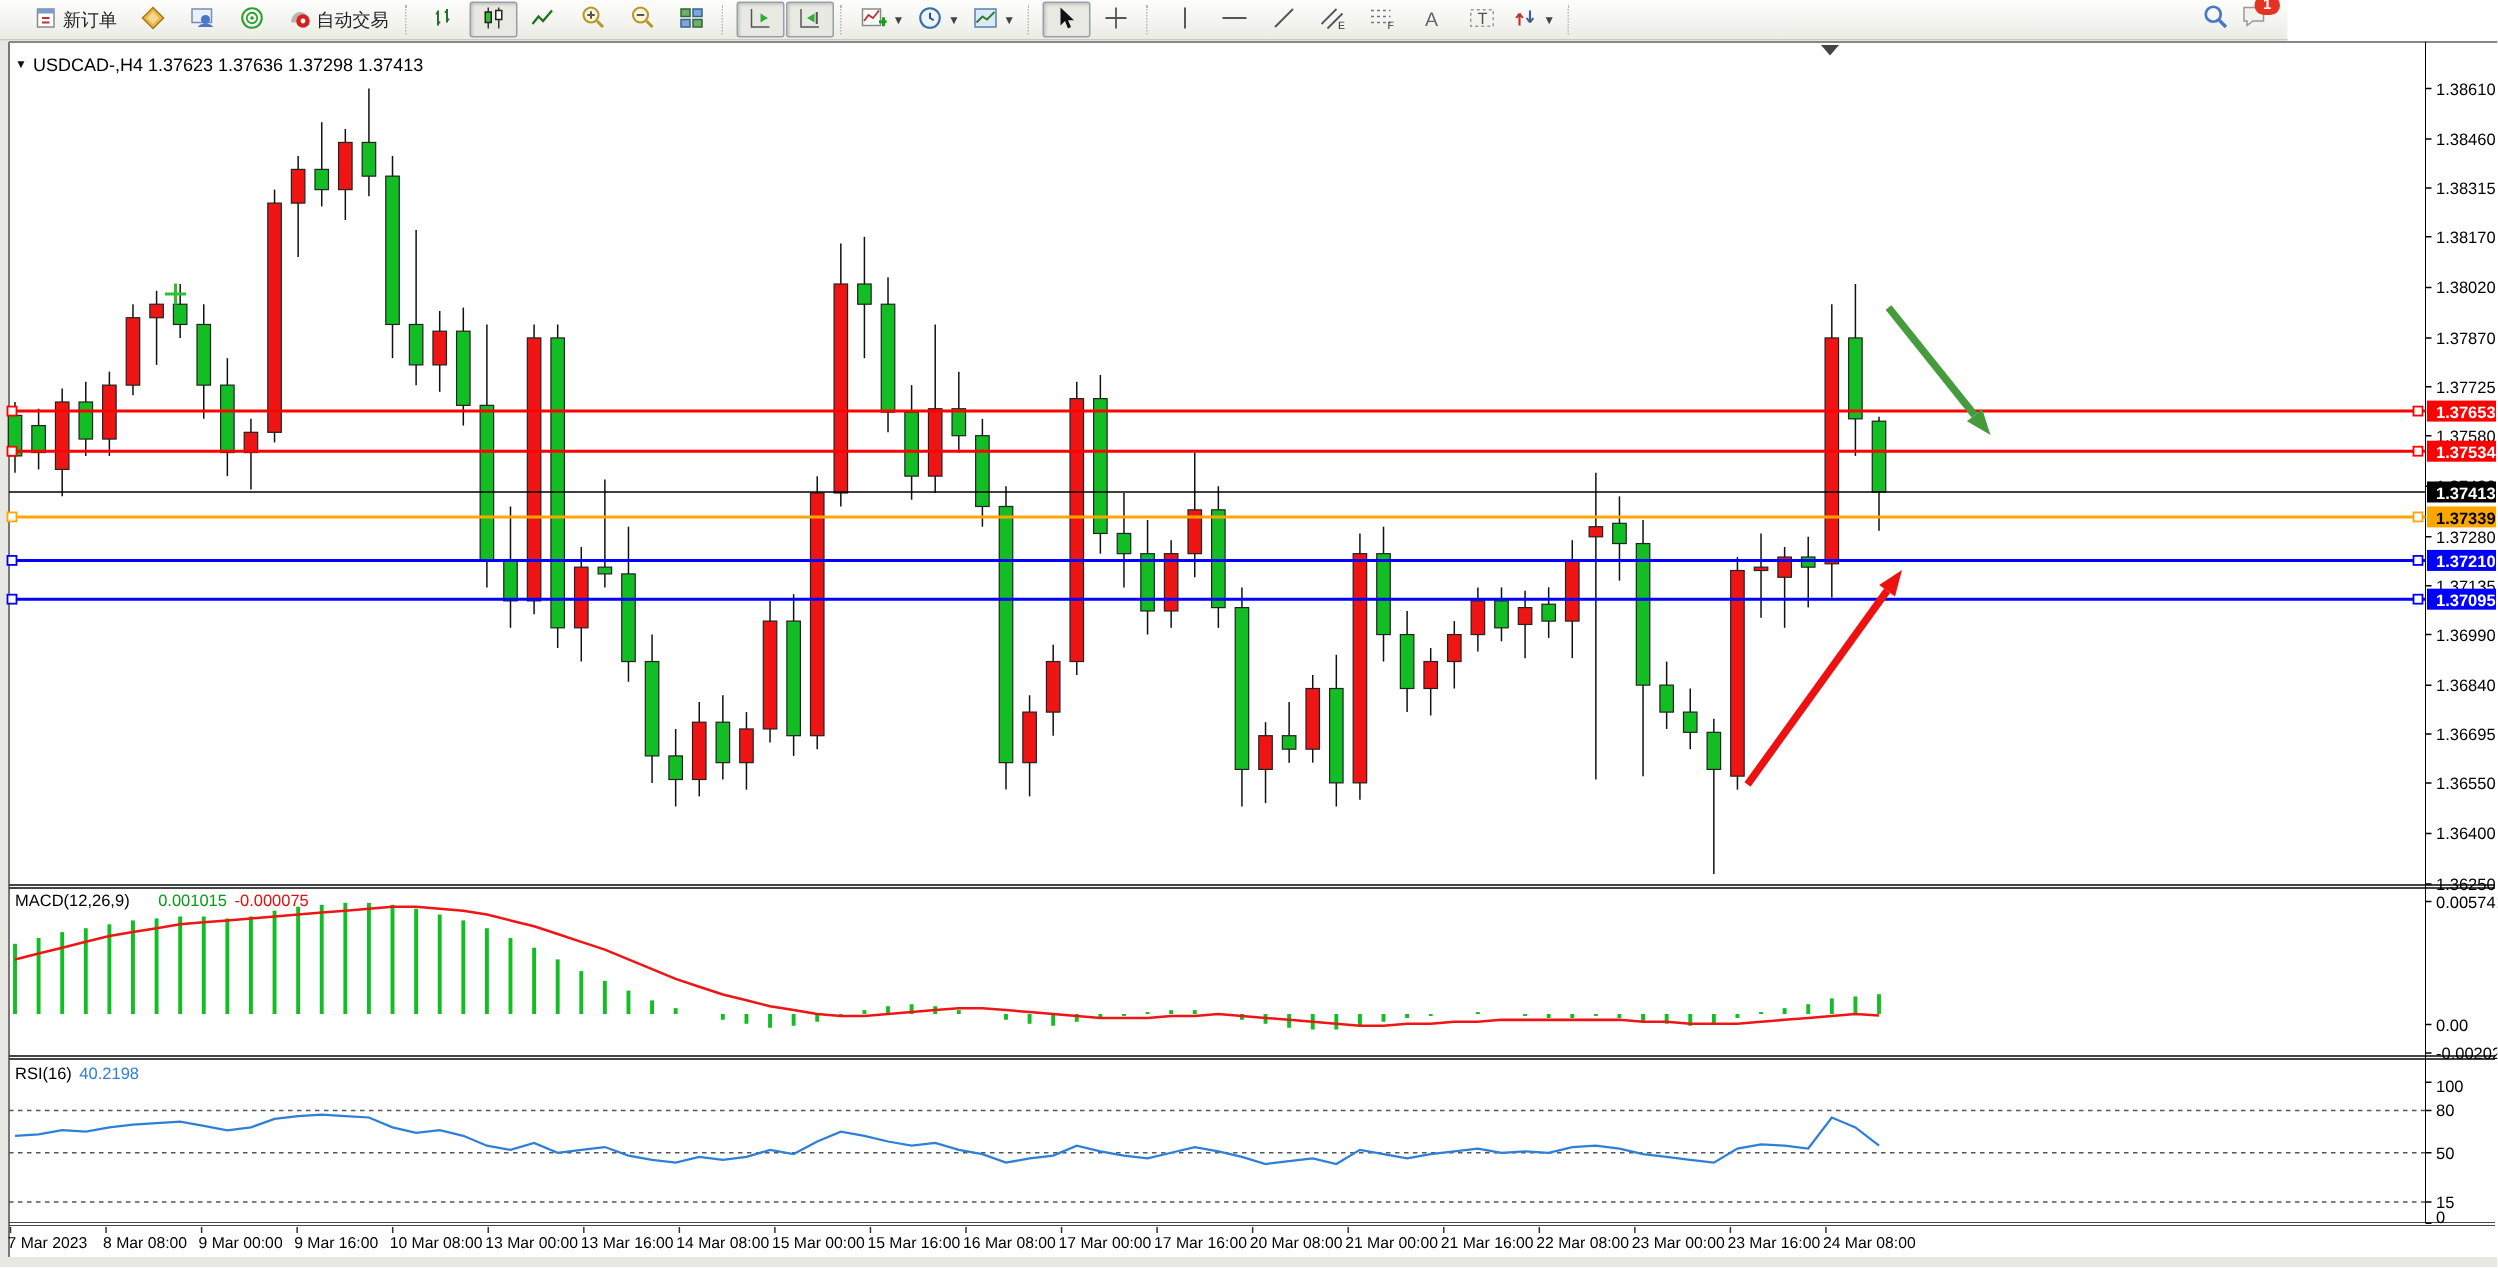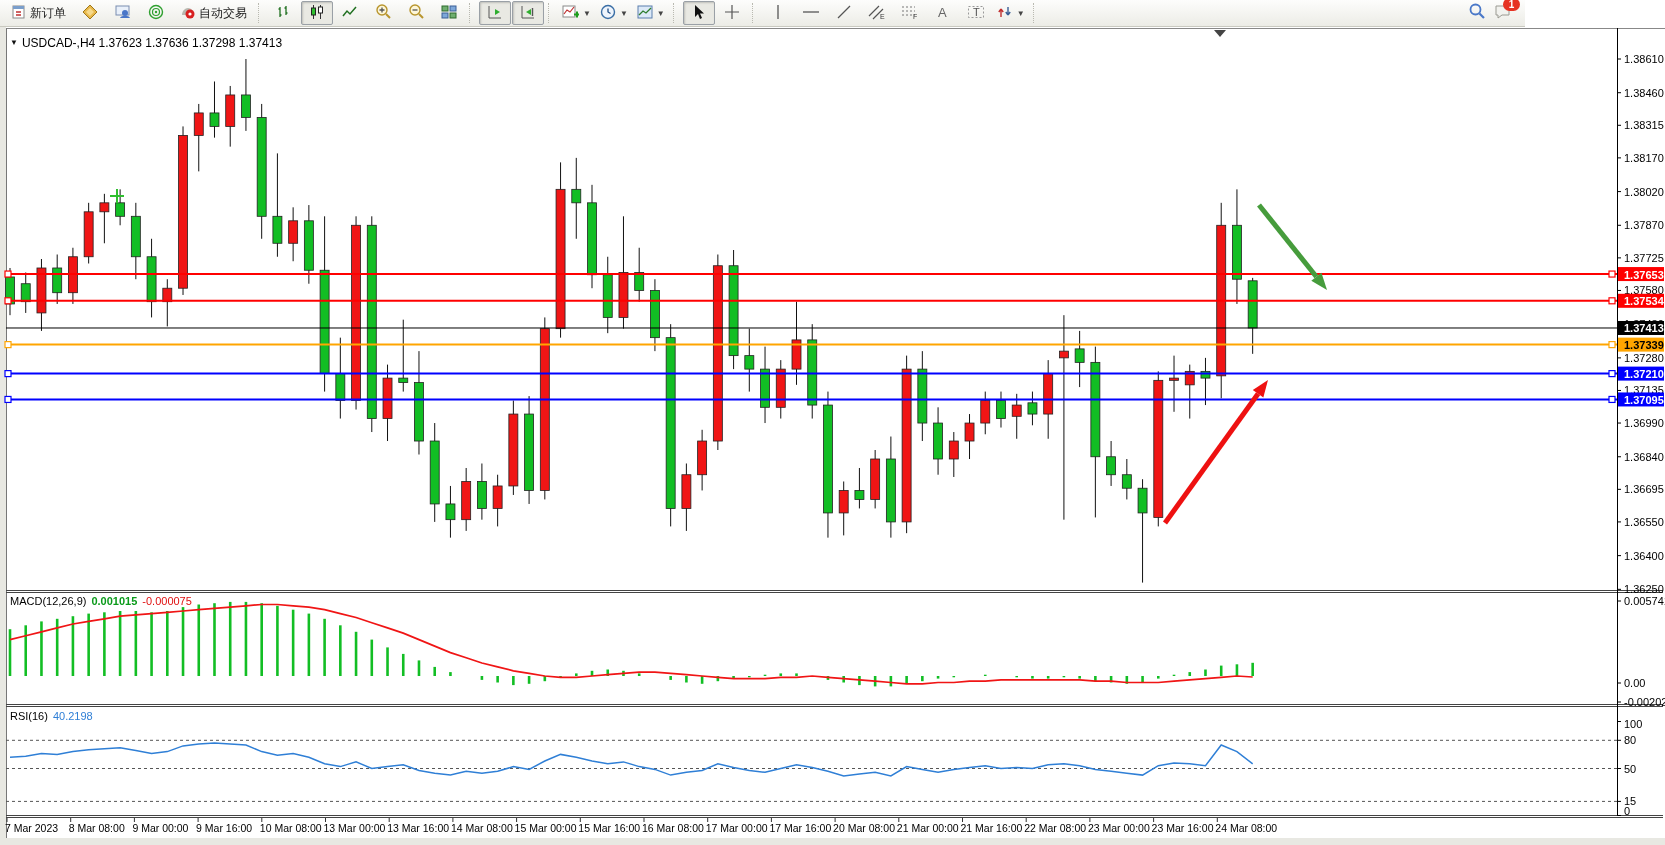--- a/index.html
+++ b/index.html
@@ -1,21 +1,21 @@
 <!DOCTYPE html>
 <html><head>
 <meta charset="utf-8">
 <style>
   html,body{margin:0;padding:0;background:#fff;}
   .app{position:relative;width:1665px;height:845px;overflow:hidden;
        font-family:"Liberation Sans",sans-serif;background:#fff;}
   
   .toolbar{position:absolute;top:0;left:0;width:1525px;height:27px;z-index:10;
     background:linear-gradient(#fdfdfc,#ecece6);border-bottom:1px solid #c9c9c0;
-    display:flex;align-items:center;padding-left:4px;box-sizing:border-box;gap:1px;}
+    display:flex;align-items:center;padding-left:16px;box-sizing:border-box;gap:1px;}
   .tb-btn{height:22px;min-width:24px;display:flex;align-items:center;justify-content:center;
     gap:3px;padding:0 3px;border:1px solid transparent;border-radius:2px;color:#222;
     font-size:12px;white-space:nowrap;cursor:default;}
   .tb-btn.txt{padding:0 6px;}
   .tb-btn.pressed{border:1px solid #9aa0a6;background:#e9e9e3;
     box-shadow:inset 1px 1px 2px rgba(0,0,0,.18);}
   .tb-sep{width:5px;height:20px;border-left:1px dotted #b9b9b0;margin:0 3px;}
   .caret{font-size:8px;color:#444;margin-left:1px;}
   .tf{font-size:11px;color:#333;padding:0 5px;height:20px;display:flex;align-items:center;
       border:1px solid transparent;border-radius:2px;}
@@ -24,21 +24,21 @@
   .notif{position:relative;}
   .badge{position:absolute;top:-5px;right:-7px;background:#e63222;color:#fff;
     border-radius:8px;font-size:10px;font-weight:bold;min-width:13px;height:13px;
     display:flex;align-items:center;justify-content:center;padding:0 2px;}
   
   .ovl{position:absolute;z-index:5;font-size:12px;color:#000;white-space:nowrap;}
   #chart-title{top:36px;left:10px;}
   #chart-title .tri{font-size:8px;vertical-align:2px;margin-right:4px;color:#111;}
   #macd-label{top:595px;left:10px;font-size:11px;}
   #rsi-label{top:710px;left:10px;font-size:11px;}
-  .v-macd-main{color:#0a9a1a;margin-left:5px;font-weight:bold;}
+  .v-macd-main{color:#0a9a1a;margin-left:19px;}
   .v-macd-sig{color:#e01010;margin-left:5px;}
   .v-rsi{color:#2f7fd6;margin-left:5px;}
   svg text{font-family:"Liberation Sans",sans-serif;}
 </style>
 </head>
 <body>
 
 <div class="app">
 
   <div class="toolbar">

